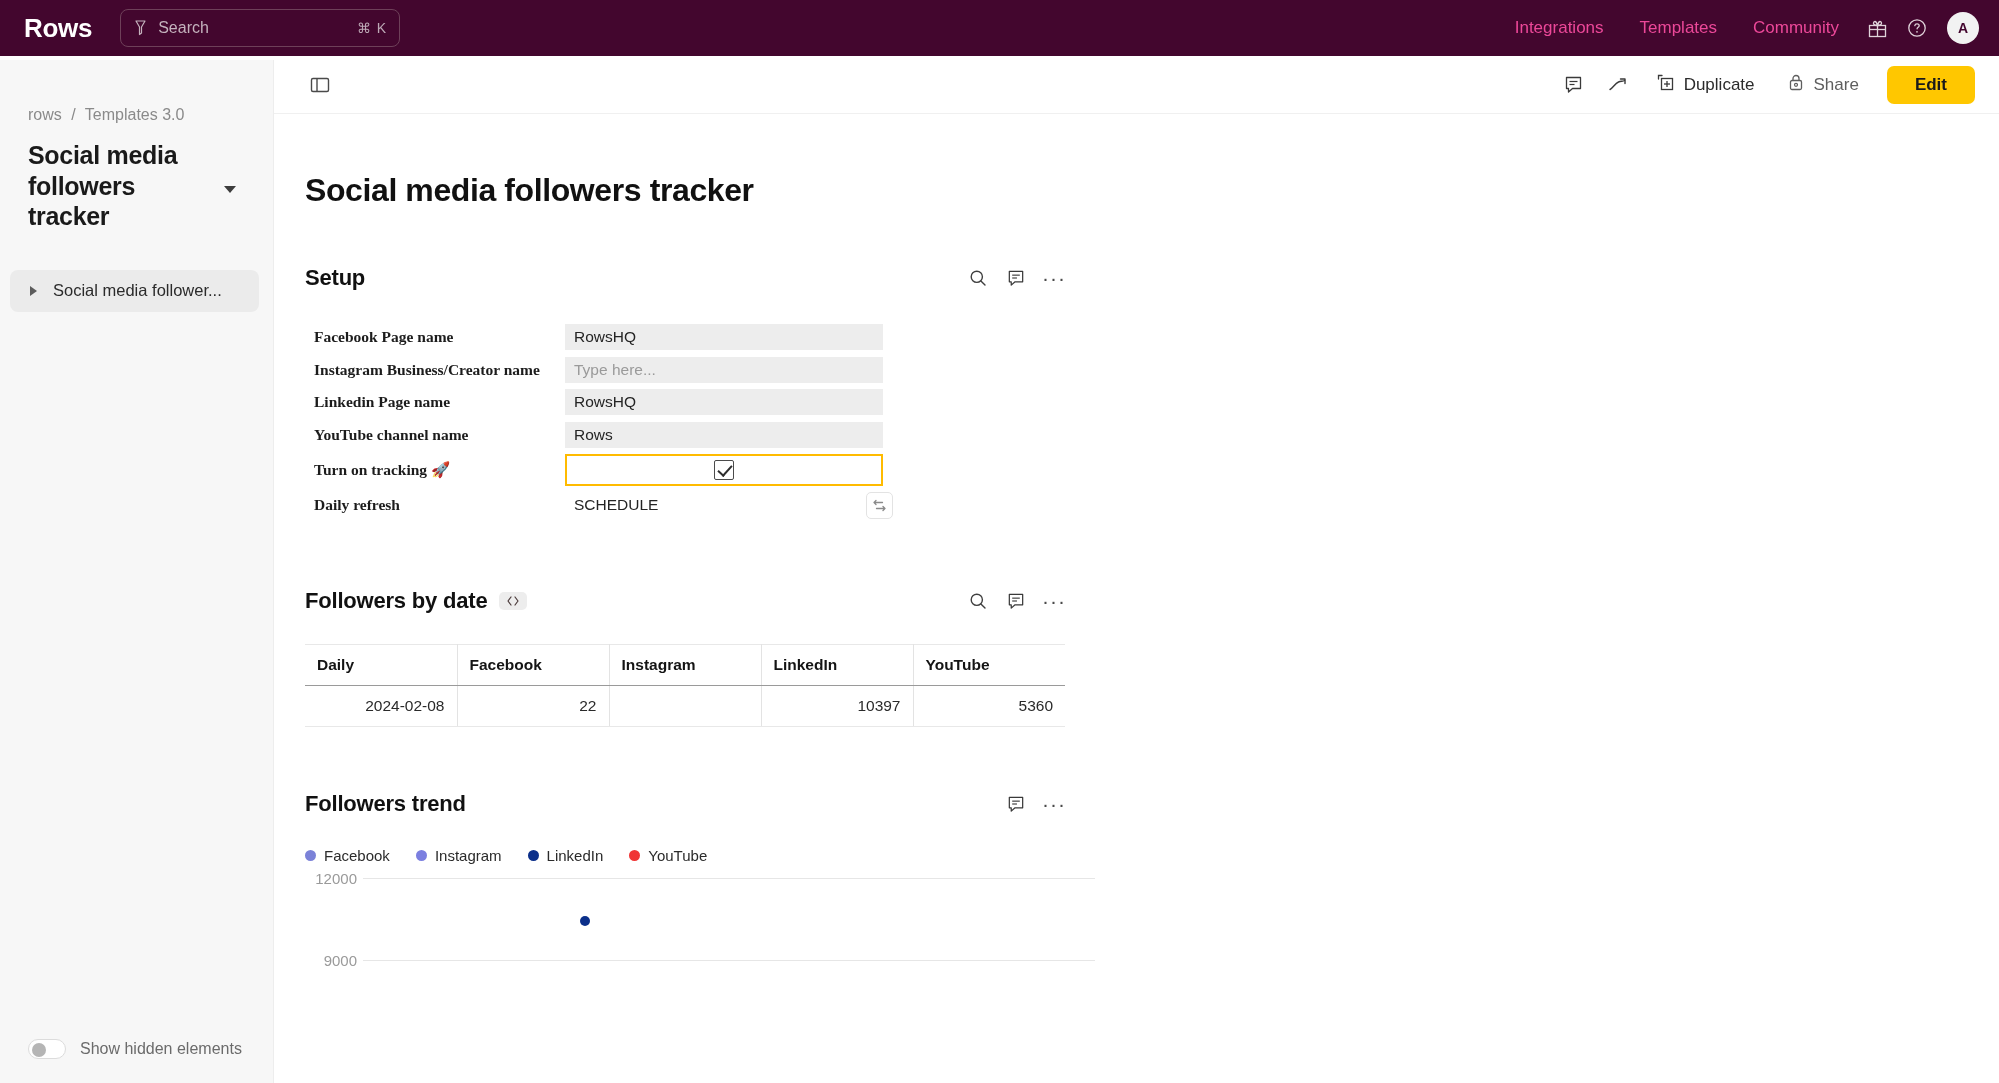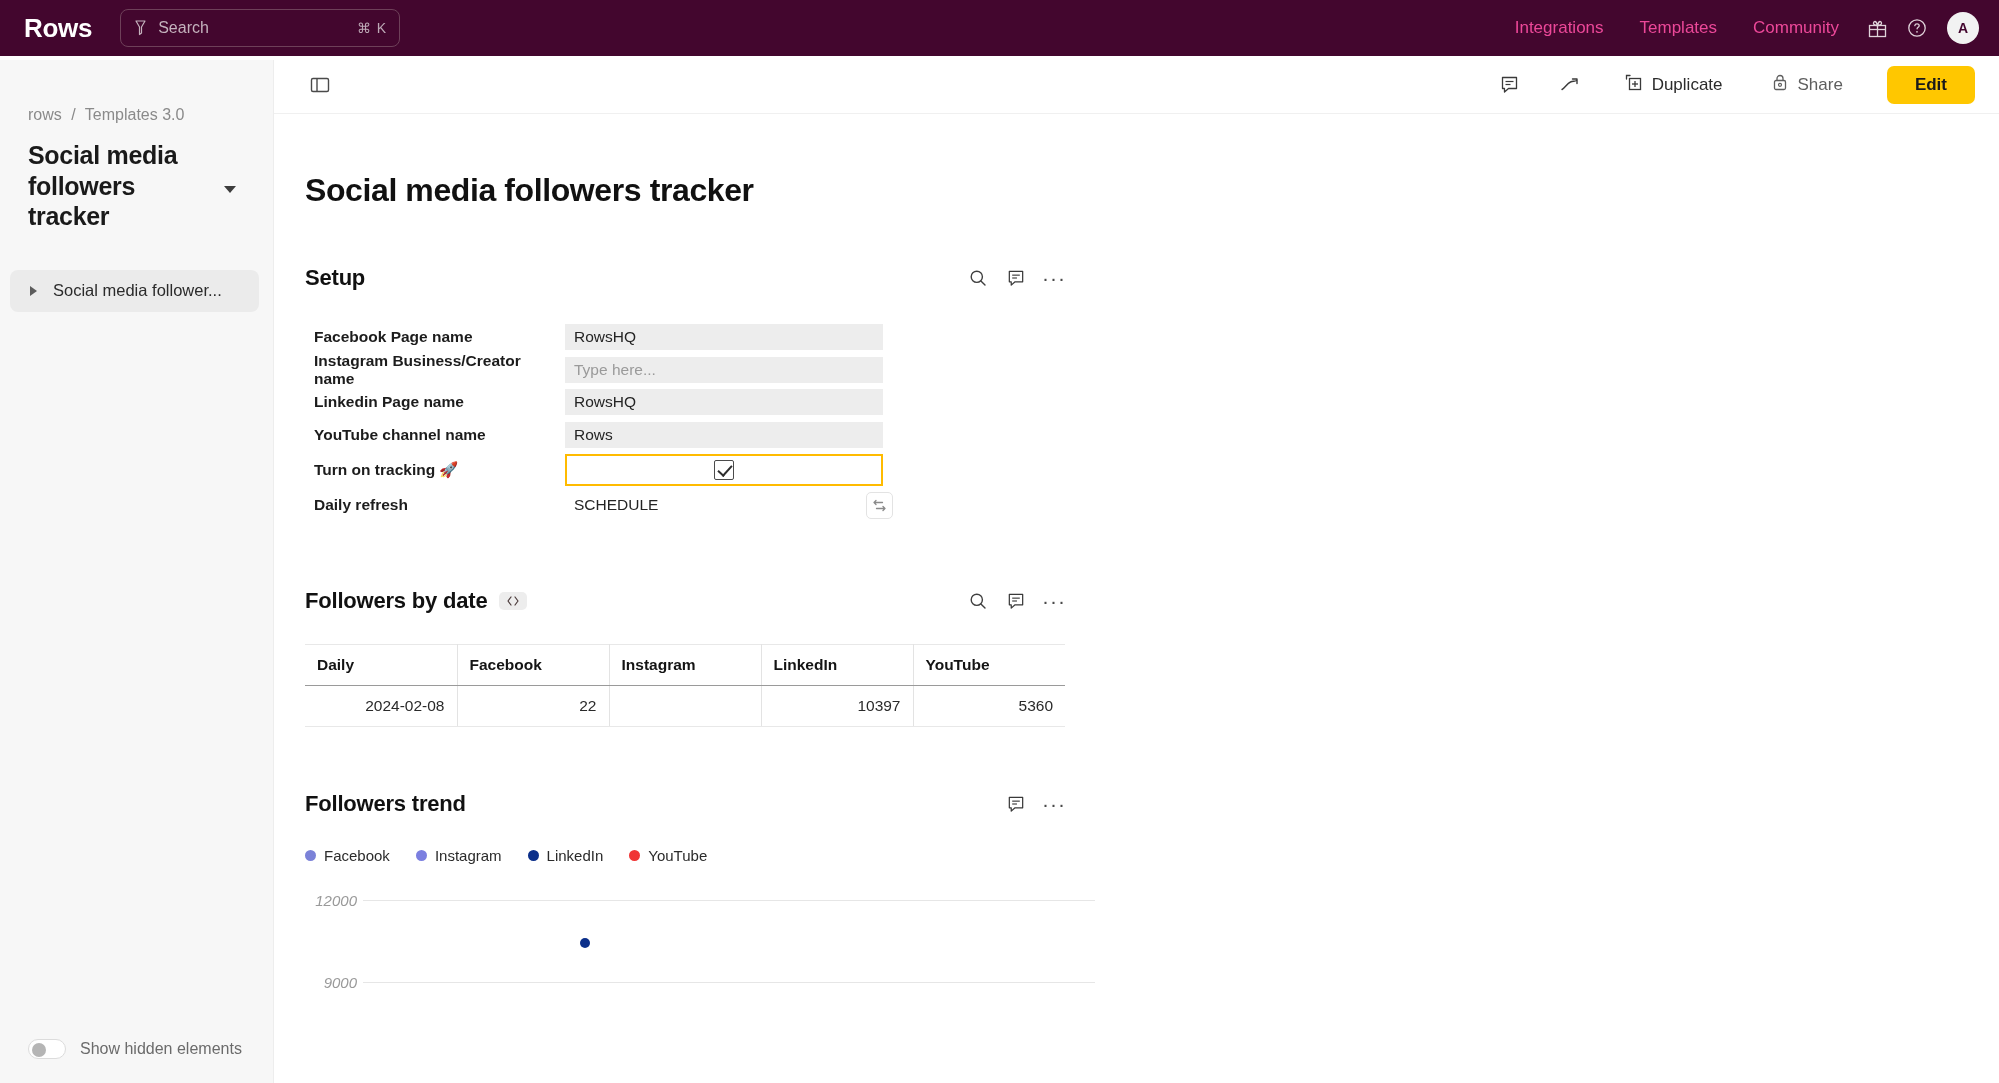--- a/index.html
+++ b/index.html
@@ -106,21 +106,21 @@
   
   .toolbar {
     position: absolute; top: 56px; left: 274px;
     width: 1725px; height: 58px;
     background: #ffffff;
     border-bottom: 1px solid #f0f0f0;
     display: flex; align-items: center;
   }
   .panel-toggle { margin-left: 35px; width: 22px; height: 22px; }
   .toolbar-right {
-    margin-left: auto; display: flex; align-items: center; gap: 16px; margin-right: 24px;
+    margin-left: auto; display: flex; align-items: center; gap: 0; margin-right: 24px;
   }
   .tb-icon {
     width: 44px; height: 40px;
     display: flex; align-items: center; justify-content: center;
   }
   .tb-btn {
     display: flex; align-items: center; gap: 9px;
     padding: 0 16px; height: 40px;
     font-size: 17px; color: #2b2b2b;
   }
@@ -163,21 +163,21 @@
   }
   .section-actions { margin-left: auto; display: flex; align-items: center; gap: 16px; }
   .sa-icon { width: 22px; height: 22px; display: flex; align-items: center; justify-content: center; }
   .dots { color: #4a4a4a; font-size: 21px; line-height: 10px; letter-spacing: 1px; }
 
   
   .setup-block { margin-top: 26px; }
   .form-row { display: flex; align-items: center; height: 32.5px; }
   .form-label {
     width: 260px; padding-left: 9px;
-    font-size: 15.5px; font-weight: 700; color: #1c1c1c;
+    font-size: 15.5px; font-weight: 700; color: #1c1c1c; font-family: Liberation Serif, serif;
   }
   .form-value {
     width: 318px; height: 26px;
     background: #ededed;
     display: flex; align-items: center;
     padding-left: 9px;
     font-size: 15.5px; color: #242424;
   }
   .form-value.placeholder { color: #9a9a9a; }
   .form-value.plain { background: transparent; }
@@ -222,21 +222,21 @@
     text-align: right; color: #2a2a2a;
     border-bottom: 1px solid #e8e8e8;
   }
   .tbl th:last-child, .tbl td:last-child { border-right: none; }
 
   
   .legend { display: flex; align-items: center; gap: 26px; margin-top: 26px; }
   .legend-item { display: flex; align-items: center; gap: 8px; }
   .legend-dot { width: 11px; height: 11px; border-radius: 50%; }
   .legend-label { font-size: 15px; color: #2b2b2b; }
-  .plot { position: relative; margin-top: 22px; width: 790px; height: 150px; font-style: italic; }
+  .plot { position: relative; width: 790px; height: 150px; }
   .gridline {
     position: absolute; left: 58px; width: 732px; height: 1px; background: #e6e6e6;
   }
   .ytick {
     position: absolute; left: 0; width: 52px; text-align: right;
     font-size: 15px; color: #9a9a9a; transform: translateY(-50%);
   }
   .dot-pt { position: absolute; width: 10px; height: 10px; border-radius: 50%; }
 </style>
 </head>

